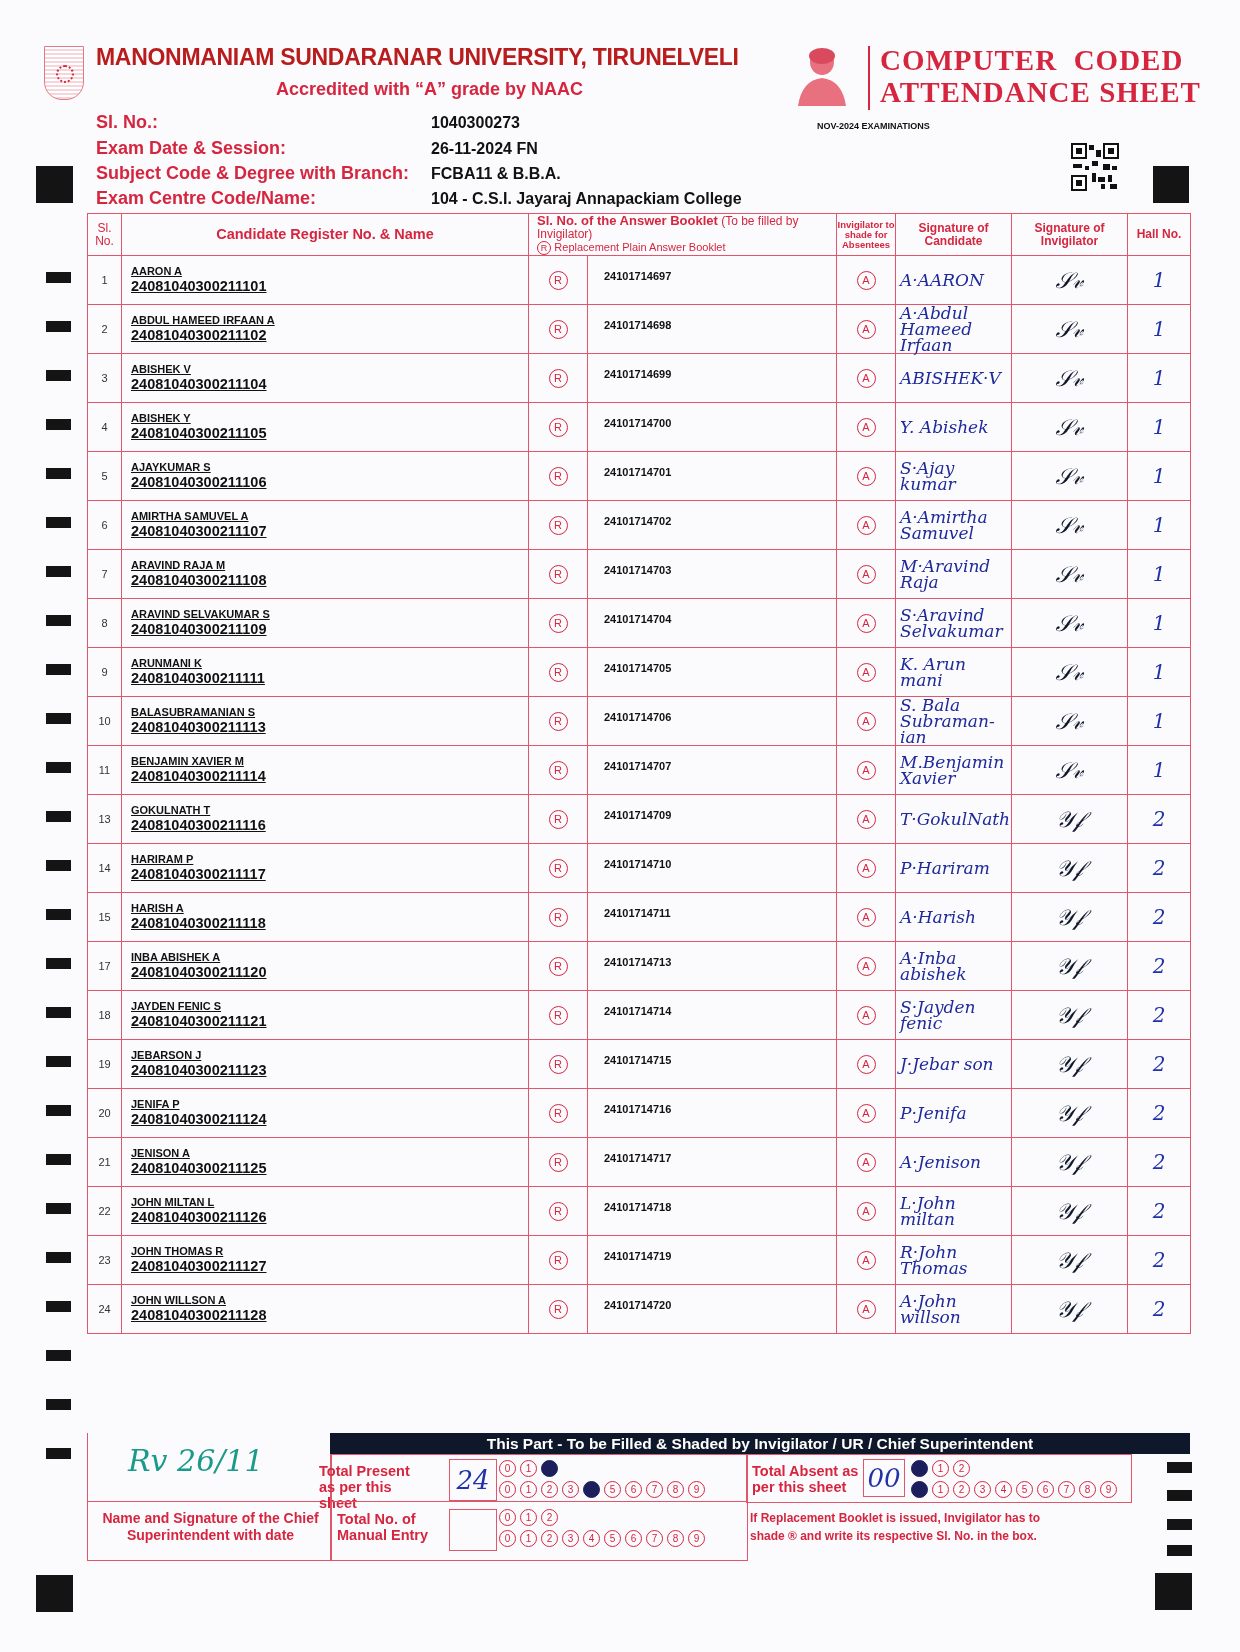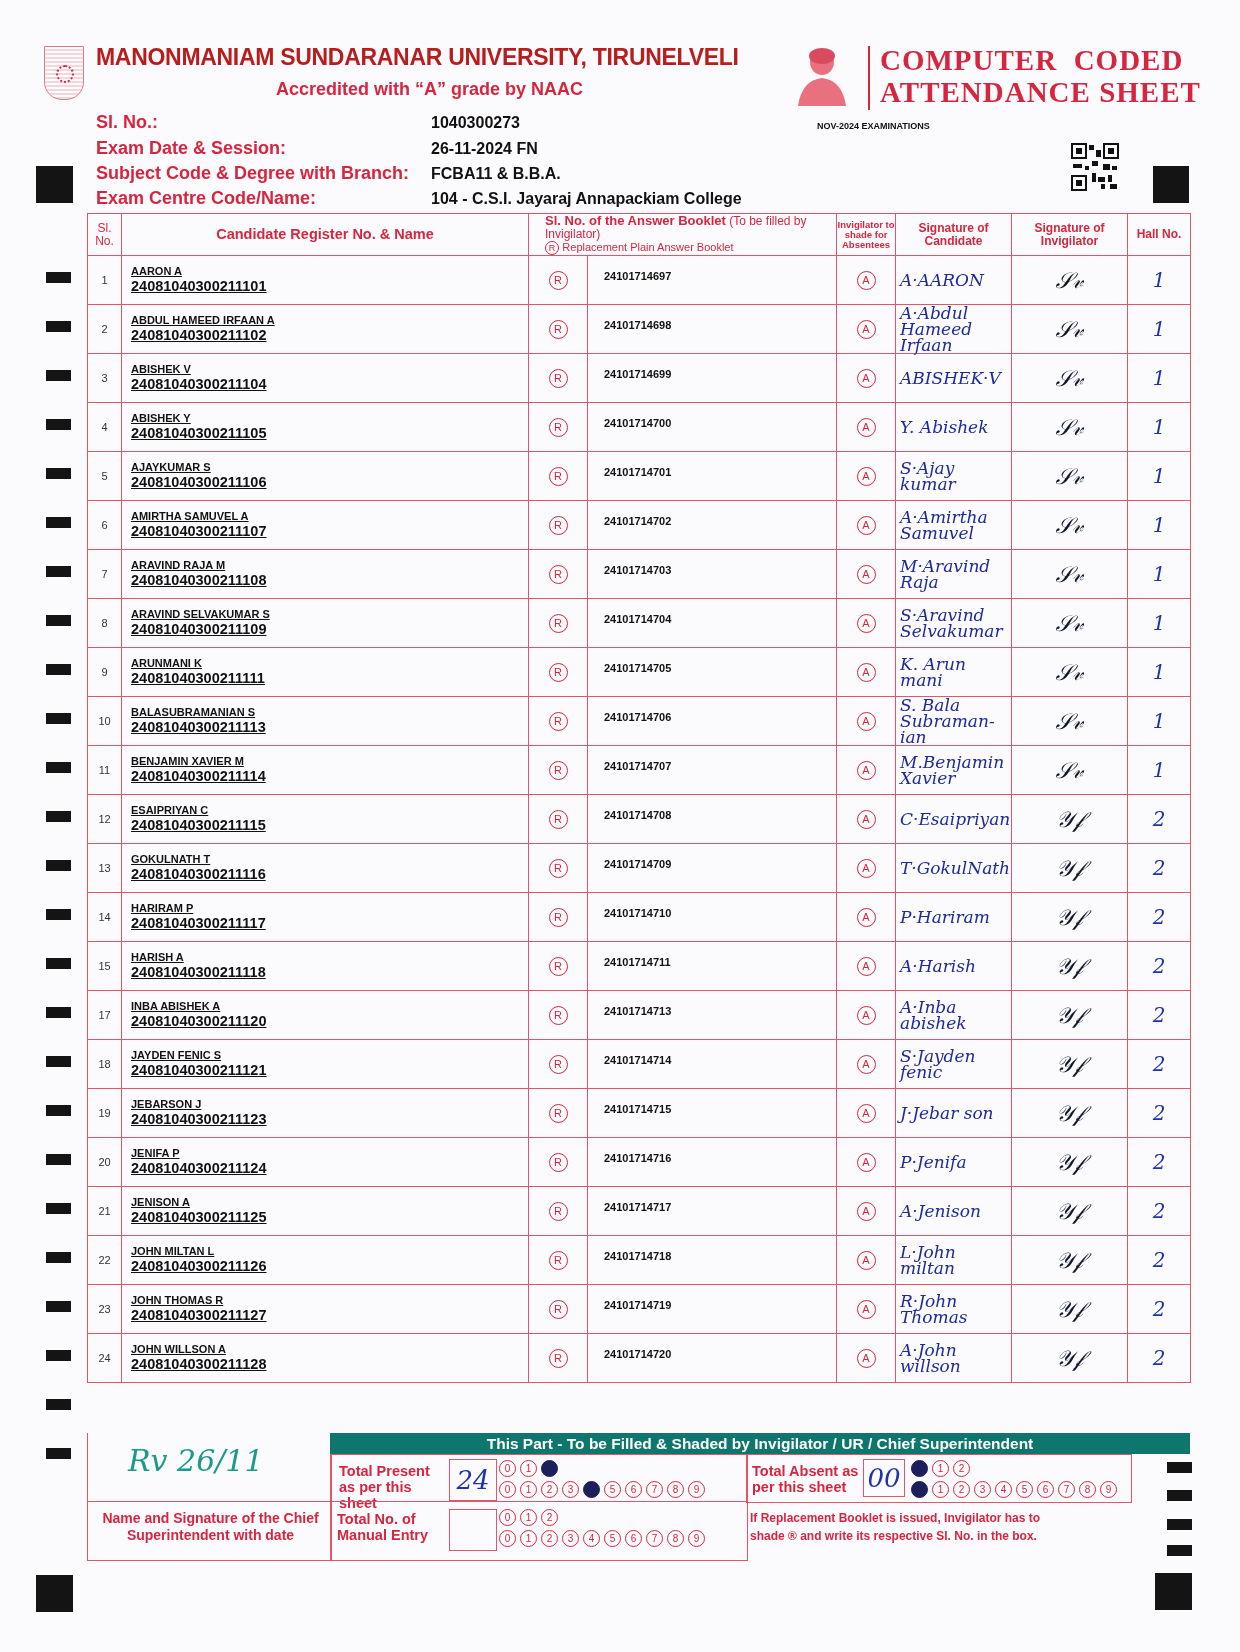--- a/index.html
+++ b/index.html
@@ -30,21 +30,21 @@
   .circ{display:inline-block;width:17px;height:17px;border:1.3px solid #d6263f;border-radius:50%;color:#d6263f;font-size:11px;line-height:17px;text-align:center;}
   .bk{font-size:11px;font-weight:bold;vertical-align:top;padding-top:14px !important;padding-left:16px !important;}
   .sig{font-family:"DejaVu Serif",serif;font-style:italic;font-size:17px;color:#1f2a9a;padding-left:4px !important;line-height:16px;}
   .isig{text-align:center;font-family:"DejaVu Serif",serif;font-style:italic;font-size:22px;color:#0f172a;}
   .hall{text-align:center;font-family:"DejaVu Serif",serif;font-style:italic;font-size:20px;color:#2032a8;}
   .cent{text-align:center;}
   .left-marks .m{position:absolute;left:46px;width:25px;height:11px;background:#141414;}
   
   .foot{position:absolute;left:87px;top:1433px;width:1103px;height:127px;}
   .foot .b{position:absolute;border:1px solid #e0576c;}
-  .banner{position:absolute;left:243px;top:0;width:860px;height:21px;background:#0f766e;color:#fff;font-weight:bold;font-size:15.5px;text-align:center;line-height:21px;}
+  .banner{position:absolute;left:243px;top:0;width:860px;height:21px;background:#0f172a;color:#fff;font-weight:bold;font-size:15.5px;text-align:center;line-height:21px;}
   .lbl{position:absolute;color:#d6263f;font-weight:bold;font-size:14.5px;line-height:16px;}
   .hbox{position:absolute;border:1px solid #e0576c;font-family:"DejaVu Serif",serif;font-style:italic;color:#2032a8;font-size:26px;text-align:center;}
   .bubbles{position:absolute;display:flex;gap:4px;}
   .bubbles span{width:15px;height:15px;border:1.2px solid #d6263f;border-radius:50%;font-size:10px;color:#d6263f;text-align:center;line-height:15px;}
   .bubbles span.f{background:#1d1f5c;border-color:#1d1f5c;color:#1d1f5c;}
   .note{position:absolute;font-size:12px;font-weight:bold;color:#d6263f;line-height:18px;}
 </style>
 </head>
 <body>
 
@@ -140,21 +140,21 @@
       <col style="width:249px">
     <col style="width:59px">
       <col style="width:116px">
       <col style="width:116px">
       <col style="width:63px">
   </colgroup>
   <thead>
     <tr>
       <th style="font-weight:normal;font-size:12px">Sl. No.</th>
       <th style="font-size:14.5px">Candidate Register No. &amp; Name</th>
-      <th colspan="2" style="text-align:left;padding-left:16px">
+      <th colspan="2" style="text-align:left;padding-left:8px">
         <span style="font-size:13px">Sl. No. of the Answer Booklet</span>
         <span style="font-weight:normal;font-size:12px">(To be filled by Invigilator)</span><br>
         <span class="circ" style="width:12px;height:12px;line-height:12px;font-size:9px;font-weight:normal">R</span>
         <span style="font-weight:normal;font-size:11px">Replacement Plain Answer Booklet</span>
       </th>
       <th style="font-size:9.5px;line-height:10px">Invigilator to shade for Absentees</th>
       <th>Signature of Candidate</th>
       <th>Signature of Invigilator</th>
       <th>Hall No.</th>
     </tr>
@@ -307,33 +307,20 @@
       <span class="r">24081040300211114</span>
     </td>
     <td class="cent"><span class="circ">R</span></td>
     <td class="bk">24101714707</td>
     <td class="cent"><span class="circ">A</span></td>
     <td class="sig">M.Benjamin Xavier</td>
     <td class="isig">𝒮𝓋</td>
     <td class="hall">1</td>
   </tr>
 
-  <tr>
-    <td class="sl">12</td>
-    <td class="nm">
-      <span class="n">ESAIPRIYAN C</span>
-      <span class="r">24081040300211115</span>
-    </td>
-    <td class="cent"><span class="circ">R</span></td>
-    <td class="bk">24101714708</td>
-    <td class="cent"><span class="circ">A</span></td>
-    <td class="sig">C·Esaipriyan</td>
-    <td class="isig">𝒴𝒻</td>
-    <td class="hall">2</td>
-  </tr>
 
   <tr>
     <td class="sl">13</td>
     <td class="nm">
       <span class="n">GOKULNATH T</span>
       <span class="r">24081040300211116</span>
     </td>
     <td class="cent"><span class="circ">R</span></td>
     <td class="bk">24101714709</td>
     <td class="cent"><span class="circ">A</span></td>
@@ -489,21 +476,21 @@
   <div class="b" style="left:0;top:0;width:243px;height:68px;border-top:none">
     <div style="position:absolute;left:40px;top:10px;font-family:'DejaVu Serif',serif;font-style:italic;font-size:30px;color:#1a9a8a;">Rv 26/11</div>
   </div>
   <div class="b" style="left:0;top:68px;width:243px;height:58px;">
     <div style="position:absolute;left:10px;top:8px;width:225px;text-align:center;color:#d6263f;font-weight:bold;font-size:14px;line-height:17px">Name and Signature of the Chief Superintendent with date</div>
   </div>
   <div class="banner">This Part - To be Filled &amp; Shaded by Invigilator / UR / Chief Superintendent</div>
   <div class="b" style="left:243px;top:21px;width:416px;height:105px"></div>
   <div class="b" style="left:659px;top:21px;width:384px;height:47px"></div>
 
-  <div class="lbl" style="left:252px;top:30px;width:110px">Total Present as per this sheet</div>
+  <div class="lbl" style="left:232px;top:30px;width:110px">Total Present as per this sheet</div>
   <div class="hbox" style="left:362px;top:26px;width:46px;height:40px;line-height:40px">24</div>
   <div class="bubbles" style="left:412px;top:27px">
       <span>0</span>
       <span>1</span>
       <span class="f">2</span>
     </div>
   <div class="bubbles" style="left:412px;top:48px">
       <span>0</span>
       <span>1</span>
       <span>2</span>

